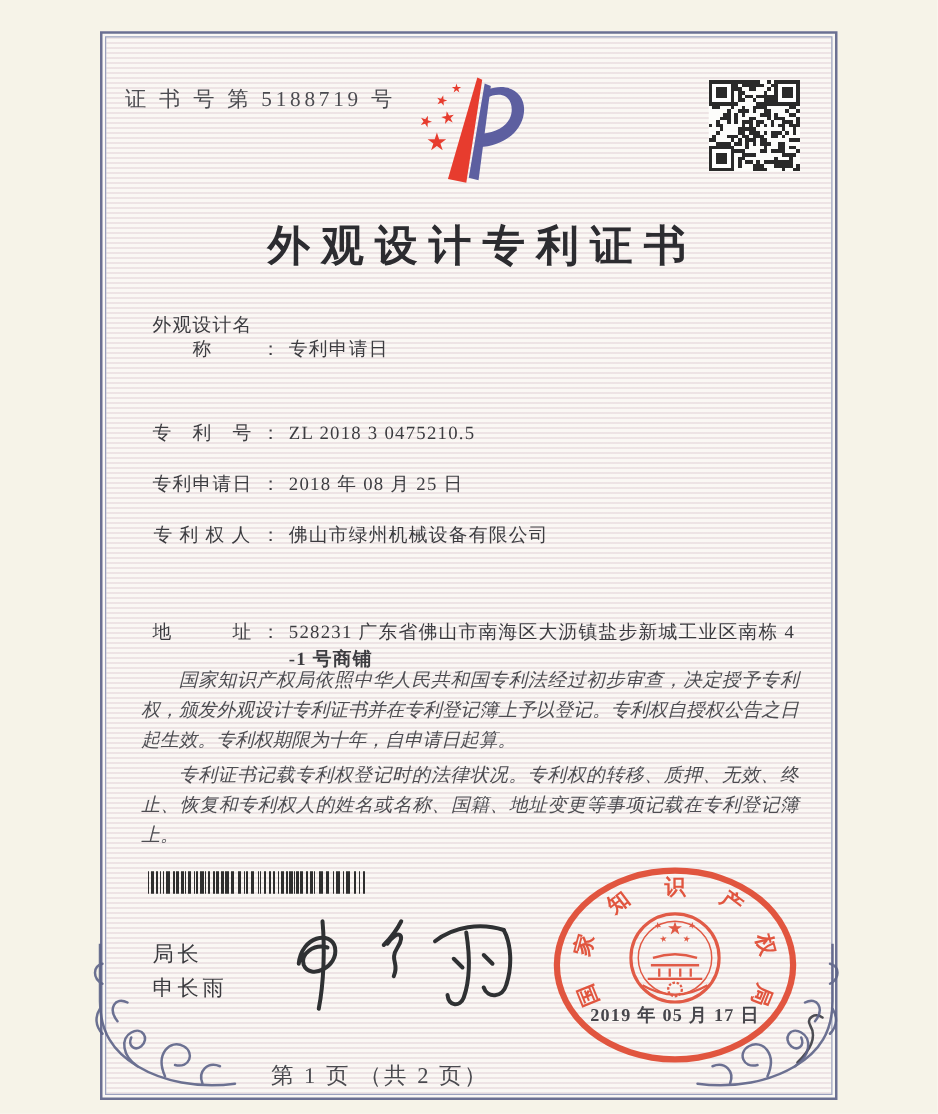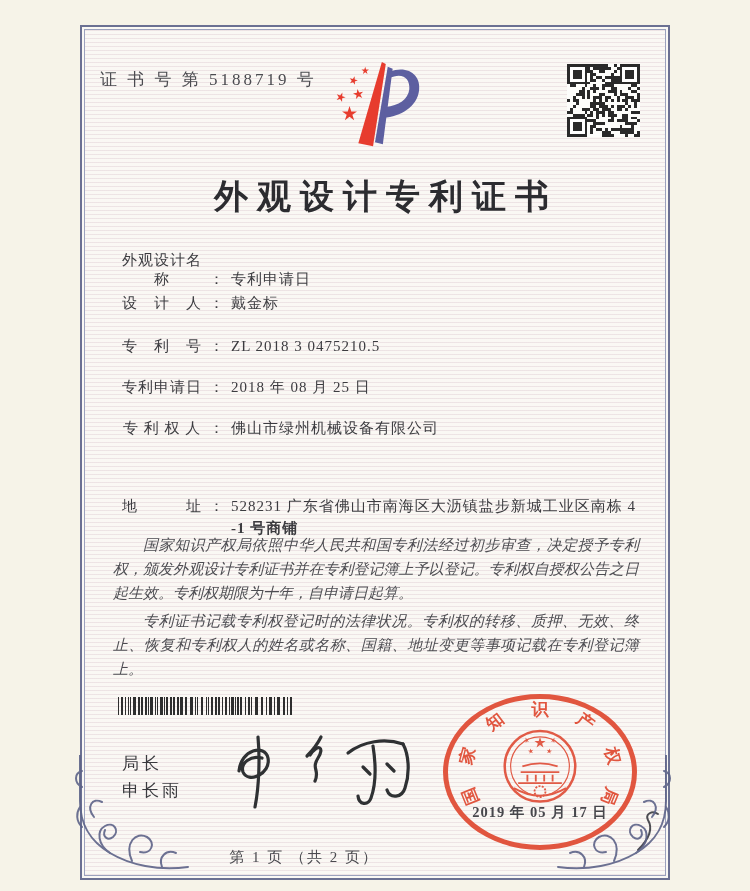--- a/index.html
+++ b/index.html
@@ -39,21 +39,21 @@
   .signature{position:absolute;left:213px;top:731px;width:225px;height:80px;}
   .seal{position:absolute;left:443px;top:694px;width:194px;height:156px;opacity:.93;}
   .seal-ring{position:absolute;inset:0;border:5px solid #e04a32;border-radius:50%;}
   .seal-char{position:absolute;width:20px;height:20px;text-align:center;
              font-size:17px;font-weight:bold;color:#e04a32;line-height:20px;}
   .seal-emblem{position:absolute;left:57px;top:32px;width:80px;height:84px;}
   .seal-date{position:absolute;left:8px;top:109px;width:178px;text-align:center;
              font-size:14.5px;color:#3a3a40;letter-spacing:1px;font-weight:bold;}
   .stray{position:absolute;left:632px;top:806px;width:34px;height:48px;}
   .footer{position:absolute;left:0;top:848px;width:608px;text-align:center;
-          font-size:15px;color:#4a4a4f;letter-spacing:2px;}
+          font-size:18px;color:#4a4a4f;letter-spacing:2px;}
   svg{display:block;}
 </style>
 </head>
 <body>
 
 <div class="page">
 
   <div class="frame">
     <div class="frame-inner"></div>
   </div>
@@ -385,23 +385,20 @@
       <rect x="0" y="18" width="7" height="7" fill="#2a2a2a"></rect>
       <rect x="1" y="19" width="5" height="5" fill="#ffffff"></rect>
       <rect x="2" y="20" width="3" height="3" fill="#2a2a2a"></rect>
     </svg>
 
   <div class="title">外观设计专利证书</div>
 
   <div class="field-row" style="top:251px">
     <span class="flabel">外观设计名称</span><span class="fcolon">：</span><span class="fvalue">专利申请日</span>
   </div>
-  <div class="field-row" style="top:294px">
-    <span class="flabel">设　计　人</span><span class="fcolon">：</span><span class="fvalue">戴金标</span>
-  </div>
   <div class="field-row" style="top:337px">
     <span class="flabel">专　利　号</span><span class="fcolon">：</span><span class="fvalue">ZL 2018 3 0475210.5</span>
   </div>
   <div class="field-row" style="top:378px">
     <span class="flabel">专利申请日</span><span class="fcolon">：</span><span class="fvalue">2018 年 08 月 25 日</span>
   </div>
   <div class="field-row" style="top:419px">
     <span class="flabel">专 利 权 人</span><span class="fcolon">：</span><span class="fvalue">佛山市绿州机械设备有限公司</span>
   </div>
   <div class="field-row" style="top:460px;line-height:22px;margin-top:35px;">

